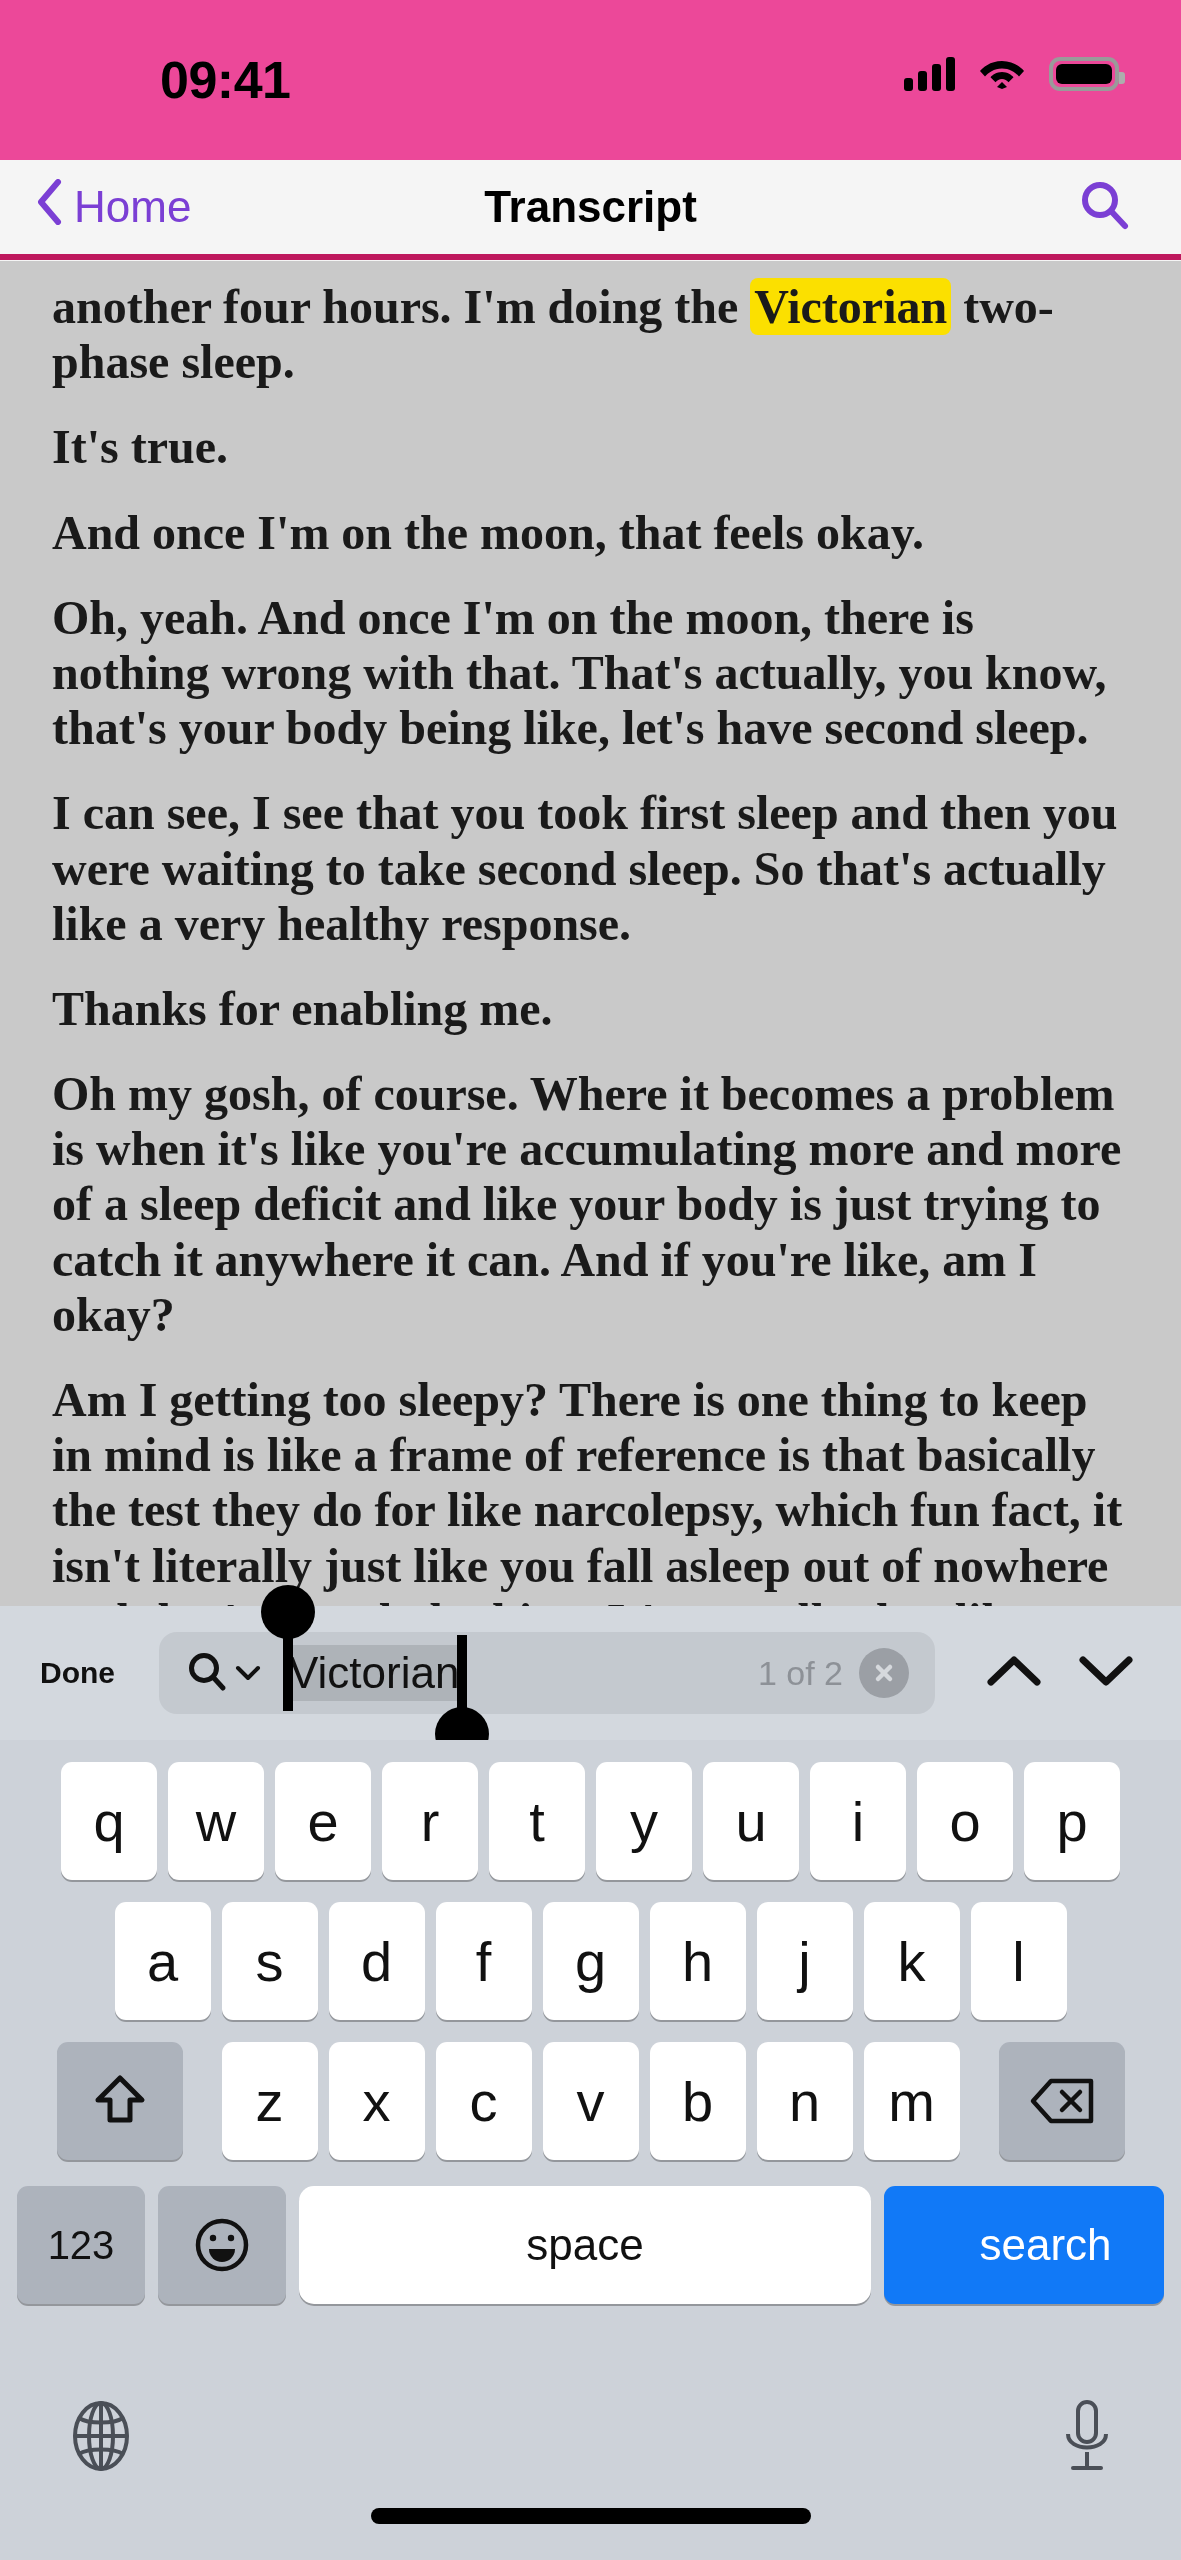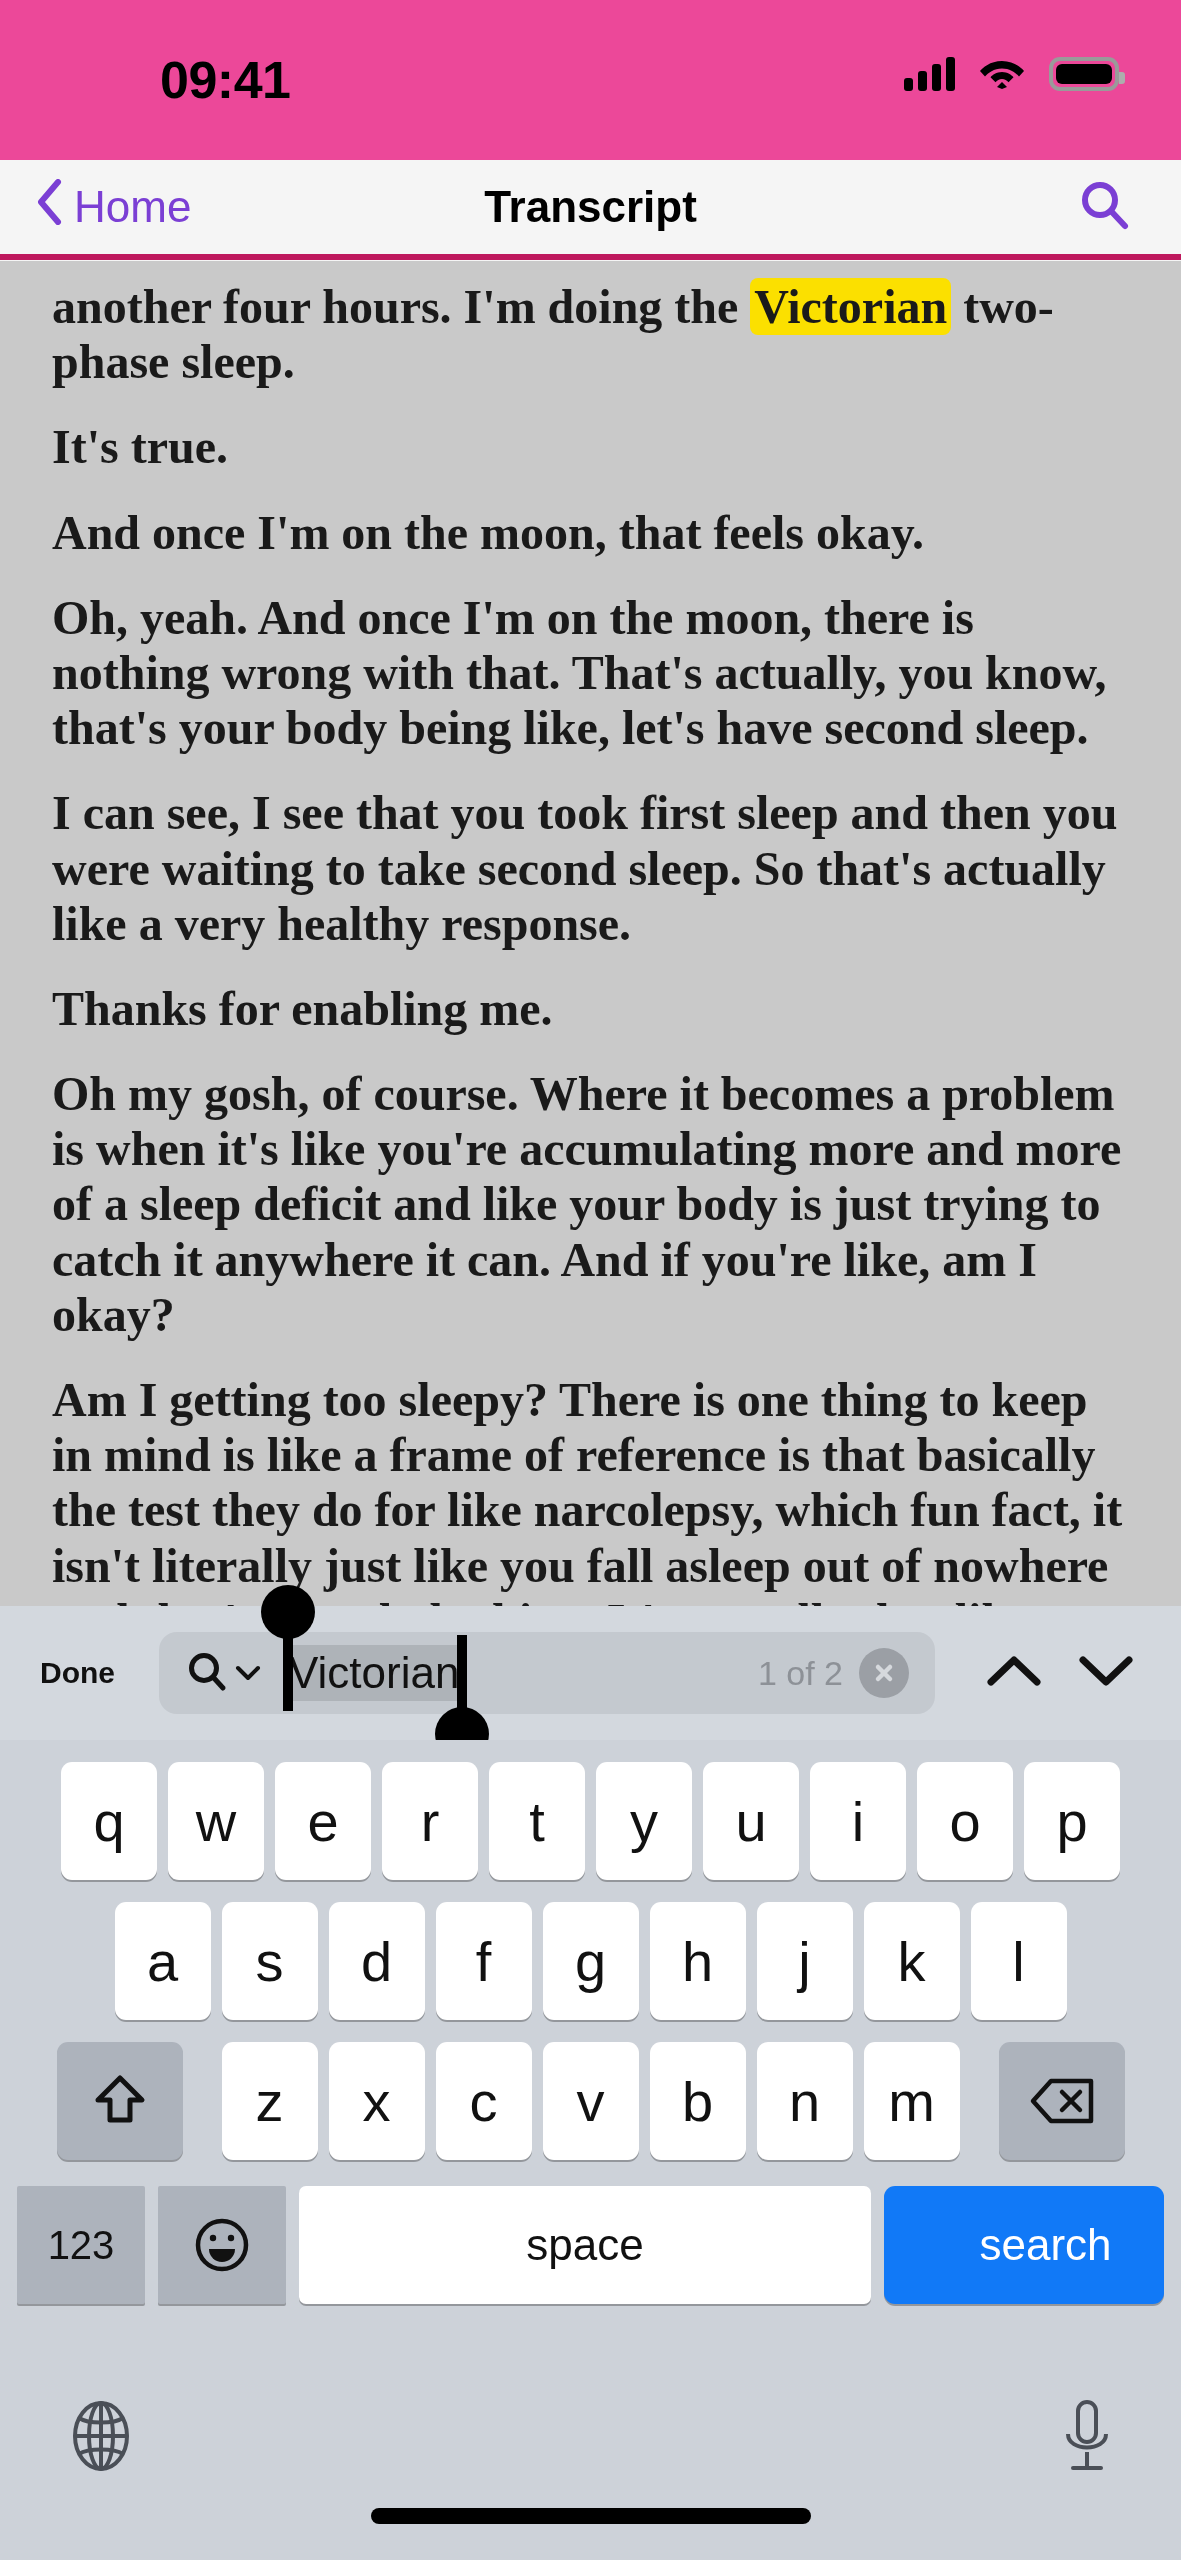--- a/index.html
+++ b/index.html
@@ -147,27 +147,27 @@
   #row3 .key { width:96px; height:118px; }
   #key-shift, #key-backspace {
     width:126px; height:118px; background:#adb3bc;
     border-radius:11px; box-shadow:0 2px 0 rgba(0,0,0,0.28);
     display:flex; align-items:center; justify-content:center; cursor:pointer;
   }
   #key-shift { margin-right:28px; }
   #key-backspace { margin-left:28px; }
   #key-123, #key-emoji {
     width:128px; height:118px; background:#adb3bc;
-    border-radius:2px; box-shadow:0 2px 0 rgba(0,0,0,0.28);
+    border-radius:11px; box-shadow:0 2px 0 rgba(0,0,0,0.28);
     display:flex; align-items:center; justify-content:center;
     font-size:40px; color:#111; cursor:pointer;
   }
   #key-space {
     flex:1; max-width:572px; height:118px; background:#fff;
-    border-radius:7px; box-shadow:0 2px 0 rgba(0,0,0,0.28);
+    border-radius:15px; box-shadow:0 2px 0 rgba(0,0,0,0.28);
     display:flex; align-items:center; justify-content:center;
     font-size:44px; color:#111; cursor:pointer;
   }
   #key-search {
     width:280px; height:118px; background:#1179f7;
     border-radius:11px; box-shadow:0 2px 0 rgba(0,0,0,0.28);
     display:flex; align-items:center; justify-content:center;
     font-size:44px; color:#fff; cursor:pointer;padding-left:43px;
   }
   #kb-bottom {

